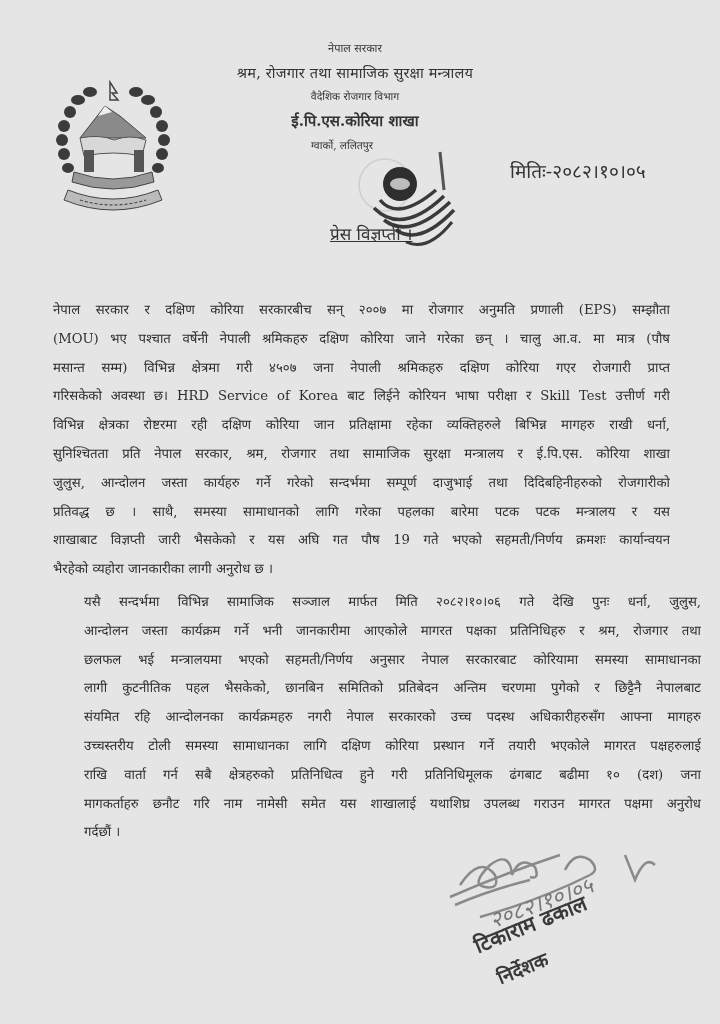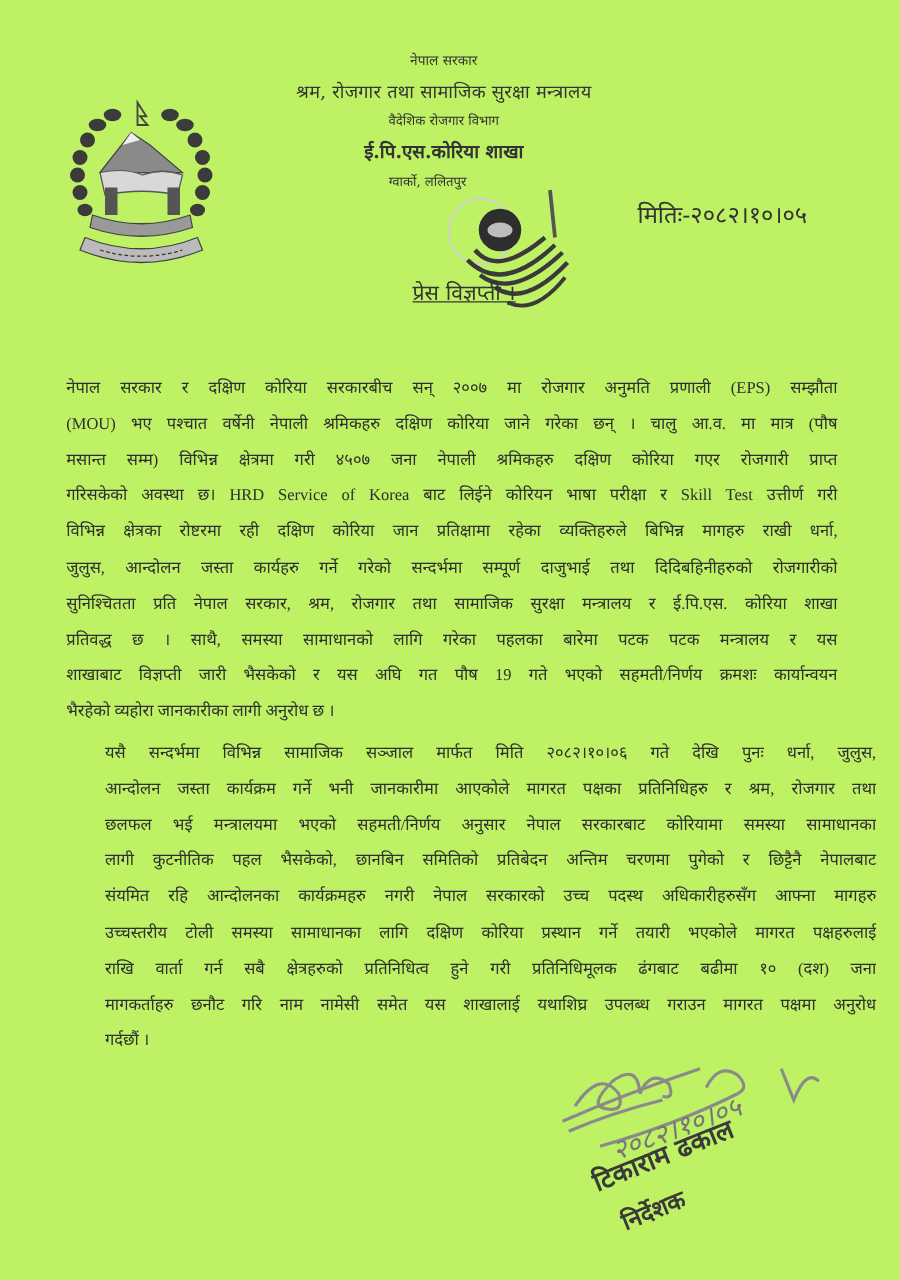--- a/index.html
+++ b/index.html
@@ -12,21 +12,21 @@
     height: 1024px;
     position: relative;
     overflow: hidden;
     font-family: "DejaVu Serif", "Liberation Serif", serif;
     color: #2a2a2a;
   }
   .page {
     position: absolute;
     left: 0; top: 0;
     width: 720px; height: 1024px;
-    background: #bef264;
+    background: #e5e5e5;
   }
   
   .emblem {
     position: absolute;
     left: 50px; top: 78px;
     width: 126px; height: 150px;
   }
   
   .lh-line {
     position: absolute;
@@ -63,21 +63,20 @@
   }
   
   .body-text {
     position: absolute;
     left: 53px;
     width: 617px;
     font-size: 13.2px;
     line-height: 28.8px;
     color: #2f2f2f;
     text-align: justify;
-    font-family: Liberation Serif, serif;
   }
   .para1 { top: 296px; }
   .para2 { top: 588px; margin-left: 31px; }
   .line {
     display: block;
     white-space: nowrap;
     text-align-last: justify;
     text-align: justify;
     height: 28.8px;
     overflow: hidden;
@@ -186,22 +185,22 @@
   </svg>
 
   <div class="press-title">प्रेस विज्ञप्ती ।</div>
 
   <div class="body-text para1">
     <span class="line">नेपाल सरकार र दक्षिण कोरिया सरकारबीच सन् २००७ मा रोजगार अनुमति प्रणाली (EPS) सम्झौता</span>
     <span class="line">(MOU) भए पश्चात वर्षेनी नेपाली श्रमिकहरु दक्षिण कोरिया जाने गरेका छन् । चालु आ.व. मा मात्र (पौष</span>
     <span class="line">मसान्त सम्म) विभिन्न क्षेत्रमा गरी ४५०७ जना नेपाली श्रमिकहरु दक्षिण कोरिया गएर रोजगारी प्राप्त</span>
     <span class="line">गरिसकेको अवस्था छ। HRD Service of Korea बाट लिईने कोरियन भाषा परीक्षा र Skill Test उत्तीर्ण गरी</span>
     <span class="line">विभिन्न क्षेत्रका रोष्टरमा रही दक्षिण कोरिया जान प्रतिक्षामा रहेका व्यक्तिहरुले बिभिन्न मागहरु राखी धर्ना,</span>
+    <span class="line">सुनिश्चितता प्रति नेपाल सरकार, श्रम, रोजगार तथा सामाजिक सुरक्षा मन्त्रालय र ई.पि.एस. कोरिया शाखा</span>
     <span class="line">जुलुस, आन्दोलन जस्ता कार्यहरु गर्ने गरेको सन्दर्भमा सम्पूर्ण दाजुभाई तथा दिदिबहिनीहरुको रोजगारीको</span>
-    <span class="line">सुनिश्चितता प्रति नेपाल सरकार, श्रम, रोजगार तथा सामाजिक सुरक्षा मन्त्रालय र ई.पि.एस. कोरिया शाखा</span>
     <span class="line">प्रतिवद्ध छ । साथै, समस्या सामाधानको लागि गरेका पहलका बारेमा पटक पटक मन्त्रालय र यस</span>
     <span class="line">शाखाबाट विज्ञप्ती जारी भैसकेको र यस अघि गत पौष 19 गते भएको सहमती/निर्णय क्रमशः कार्यान्वयन</span>
     <span class="line last">भैरहेको व्यहोरा जानकारीका लागी अनुरोध छ ।</span>
   </div>
 
   <div class="body-text para2">
     <span class="line">यसै सन्दर्भमा विभिन्न सामाजिक सञ्जाल मार्फत मिति २०८२।१०।०६ गते देखि पुनः धर्ना, जुलुस,</span>
     <span class="line">आन्दोलन जस्ता कार्यक्रम गर्ने भनी जानकारीमा आएकोले मागरत पक्षका प्रतिनिधिहरु र श्रम, रोजगार तथा</span>
     <span class="line">छलफल भई मन्त्रालयमा भएको सहमती/निर्णय अनुसार नेपाल सरकारबाट कोरियामा समस्या सामाधानका</span>
     <span class="line">लागी कुटनीतिक पहल भैसकेको, छानबिन समितिको प्रतिबेदन अन्तिम चरणमा पुगेको र छिट्टैनै नेपालबाट</span>

